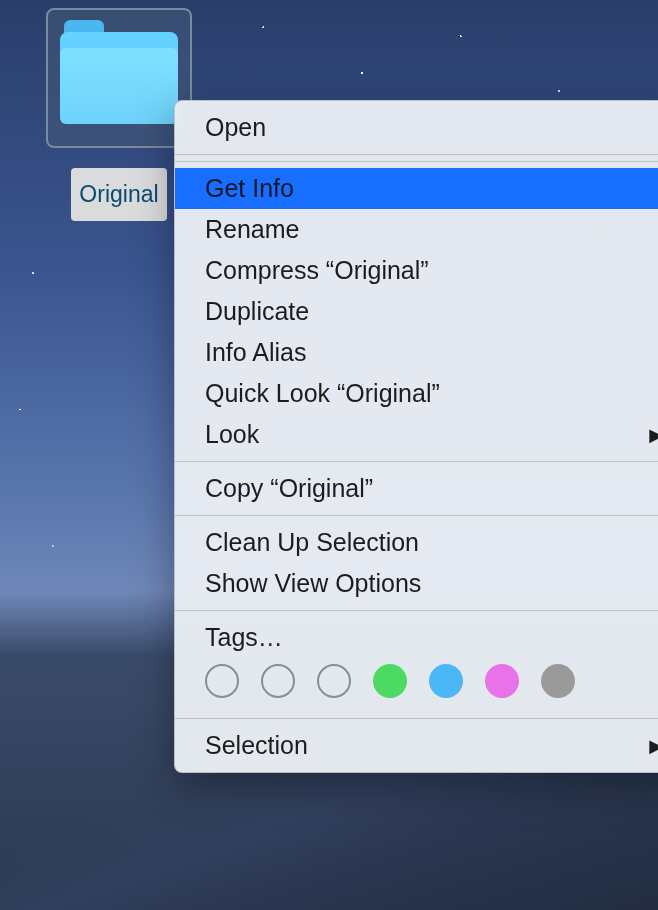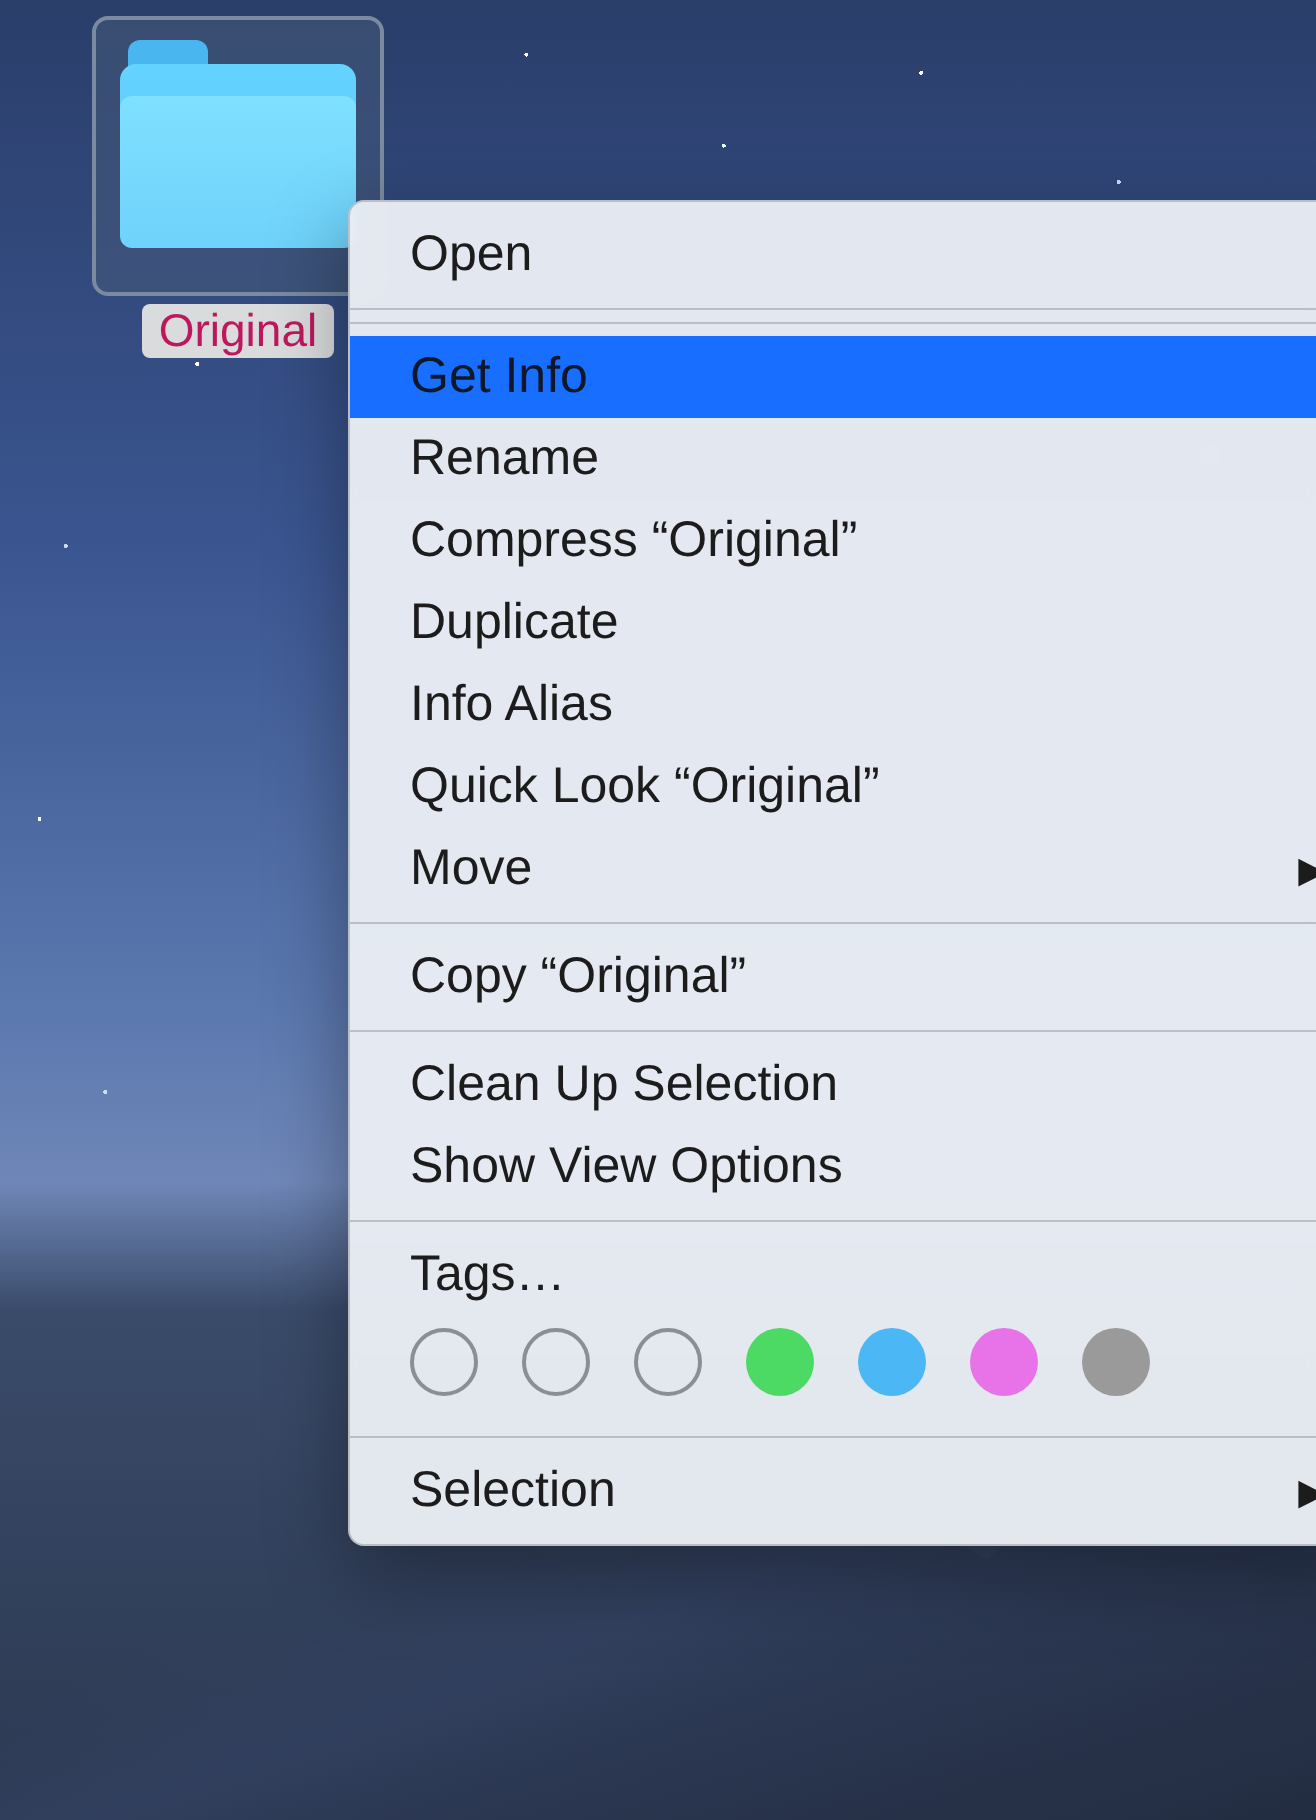--- a/index.html
+++ b/index.html
@@ -60,25 +60,25 @@
     background: linear-gradient(#64d3ff, #5ec2f7);
     border-radius: 8px;
   }
   .folder-icon .front {
     position: absolute; left: 0; right: 0; bottom: 0; height: 76px;
     background: linear-gradient(#7fe0ff, #6fd2fa);
     border-radius: 6px;
   }
   .folder-label {
     display: inline-block;
-    margin-top: 4px;
-    padding: 0 8px;
+    margin-top: 20px;
+    padding: 13px 8px;
     font-size: 23px;
     font-weight: 500;
-    color: #be185d;
+    color: #0c4a6e;
     background: #d9dbdd;
     border-radius: 4px;
   }
 
   
   .menu {
     position: absolute;
     left: 174px; top: 100px;
     width: 512px;
     background: rgba(233,237,244,.97);
@@ -164,21 +164,21 @@
   <div class="item">
     <span>Duplicate</span>
   </div>
   <div class="item">
     <span>Info Alias</span>
   </div>
   <div class="item">
     <span>Quick Look “Original”</span>
   </div>
   <div class="item">
-    <span>Move</span>
+    <span>Look</span>
     <span class="arrow">▶</span>
   </div>
 
   <div class="sep"></div>
 
   <div class="item">
     <span>Copy “Original”</span>
   </div>
 
   <div class="sep"></div>

